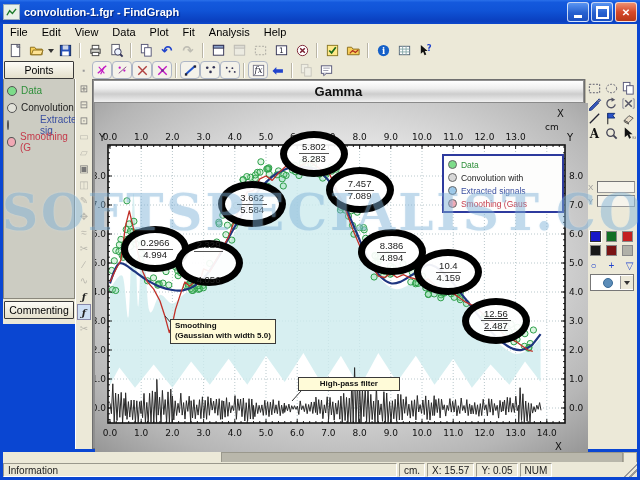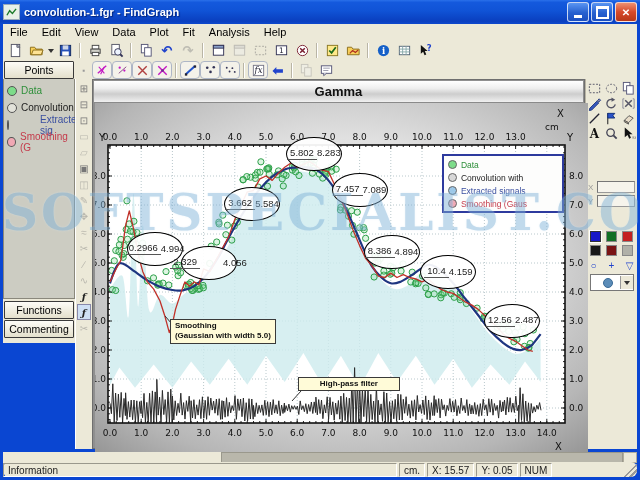--- a/index.html
+++ b/index.html
@@ -46,22 +46,22 @@
     background:linear-gradient(180deg,#ffffff,#eeeeee 35%,#cdcdcd 62%,#f0f0f0);
     border-bottom:1px solid #8a8a8a;display:flex;align-items:center;justify-content:center;
     font-size:13px;font-weight:bold;color:#111;}
   #chart{position:absolute;left:2px;top:23px;width:493px;bottom:1px;}
   #plotsvg{position:absolute;left:0;top:0;}
   
   #legend{position:absolute;left:347px;top:51px;width:114px;background:#fdfdfc;border:2px solid #2d3a9e;padding:2px 0 1px 4px;z-index:25;}
   .lrow{display:flex;align-items:center;gap:4px;height:13px;font-size:8.5px;}
   .ldot{width:9px;height:9px;border-radius:50%;border:1px solid #666;box-sizing:border-box;}
   
-  .callout{position:absolute;width:54px;height:32px;border:1px solid #000000;border-radius:50%;
-    background:rgba(255,255,255,.93);display:flex;align-items:center;justify-content:center;
+  .callout{position:absolute;width:54px;height:32px;border:7px solid #000000;border-radius:50%;
+    background:rgba(255,255,255,.93);display:flex;flex-direction:column;align-items:center;justify-content:center;
     font-size:9.5px;color:#222;z-index:30;transform:translate(-50%,-50%);line-height:1.15;}
   .callout .cx{border-bottom:1px solid #555;padding:0 3px;}
   
   .tip{position:absolute;background:#fffbd8;border:1px solid #3a3a3a;font-size:8px;font-weight:bold;
     color:#111;padding:1px 4px;z-index:35;line-height:1.3;white-space:nowrap;}
   
   #rightpanel{flex:1;background:#ece9d8;border-left:1px solid #b8b4a4;display:flex;flex-direction:column;align-items:center;}
   #rgrid{display:grid;grid-template-columns:repeat(3,17px);gap:0px;margin-top:2px;}
   #rgrid .tbtn{width:17px;height:15px;}
   .xyrow{display:flex;align-items:center;gap:2px;margin-top:2px;}
@@ -73,21 +73,21 @@
   .sw.sel{border:1px solid #333;outline:1px solid #fff;}
   .mkr{width:13px;height:12px;font-size:10px;color:#2244cc;display:flex;align-items:center;justify-content:center;background:transparent;border:none;padding:0;}
   #mdrop{width:42px;height:15px;background:#fff;border:1px solid #777;display:flex;align-items:center;}
   #mdrop .mdot{width:8px;height:8px;border-radius:50%;background:#5b8cb8;border:1px solid #3a6a96;margin-left:12px;}
   #mdrop .mbtn{margin-left:auto;width:12px;height:13px;background:#ece9d8;border-left:1px solid #999;display:flex;align-items:center;justify-content:center;}
   
   #hscroll{position:absolute;left:3px;right:3px;bottom:17px;height:11px;background:#ece9d8;display:flex;}
   #hthumb{width:218px;background:#ece9d8;}
   #htrack{flex:1;background:#b9b7ab;border:1px solid #9a988c;}
   #hbtn{width:12px;background:#ece9d8;border:1px solid #b0ad9d;}
-  #statusbar{position:absolute;left:3px;right:3px;bottom:3px;height:14px;background:#ece9d8;display:flex;gap:2px;font-size:10px;color:#222;align-items:stretch;padding-top:1px;border-radius:6px;}
+  #statusbar{position:absolute;left:3px;right:3px;bottom:3px;height:14px;background:#ece9d8;display:flex;gap:2px;font-size:10px;color:#222;align-items:stretch;padding-top:1px;}
   .sfield{border:1px solid #9a988c;border-bottom-color:#fff;border-right-color:#fff;padding:0 4px;display:flex;align-items:center;}
   #sf-info{flex:1;max-width:384px;}
   #grip{margin-left:auto;width:13px;background:
     linear-gradient(135deg,transparent 50%,#999 50%,#999 58%,transparent 58%,transparent 70%,#999 70%,#999 78%,transparent 78%);}
   
   #watermark{position:absolute;left:2px;top:183px;width:636px;z-index:60;pointer-events:none;
     font-family:"DejaVu Serif",serif;font-weight:bold;font-size:50px;letter-spacing:3px;
     color:#7fb2d8;opacity:.48;white-space:nowrap;overflow:hidden;text-shadow:0 0 2px #cfe4f2;}
 </style>
 </head>
@@ -326,21 +326,20 @@
           <div class="srow">
             <span class="sdot" style="background: rgb(156, 200, 232);"></span>
             <span style="color: rgb(58, 79, 160); margin-left: 27px;">Extracted sig</span>
           </div>
           <div class="srow">
             <span class="sdot" style="background: rgb(240, 168, 180);"></span>
             <span style="color: rgb(196, 58, 74);">Smoothing (G</span>
           </div>
         </div>
       <div id="lptabs">
-        <div class="paneltab">Functions</div>
         <div class="paneltab">Commenting</div>
       </div>
       <div id="lpnavy"></div>
     </div>
 
     <div id="strip">
         <button class="stbtn">⊞</button>
         <button class="stbtn">⊟</button>
         <button class="stbtn">⊡</button>
         <button class="stbtn" style="opacity: 0.45;">▭</button>
@@ -965,21 +964,21 @@
               <span>7.089</span>
             </div>
             <div class="callout" style="left: 296.643px; top: 149.074px;">
               <span class="cx">8.386</span>
               <span>4.894</span>
             </div>
             <div class="callout" style="left: 353.48px; top: 169.389px;">
               <span class="cx">10.4</span>
               <span>4.159</span>
             </div>
-            <div class="callout" style="left: 417px; top: 217.877px;">
+            <div class="callout" style="left: 401px; top: 217.877px; text-decoration: underline;">
               <span class="cx">12.56</span>
               <span>2.487</span>
             </div>
           </div>
         <div class="tip" id="tip-smooth" style="left:75px;top:216px;">
           <div>Smoothing</div>
           <div>(Gaussian with width 5.0)</div>
         </div>
         <div class="tip" id="tip-hp" style="left:203px;top:274px;width:92px;text-align:center;">
           <span>High-pass filter</span>

